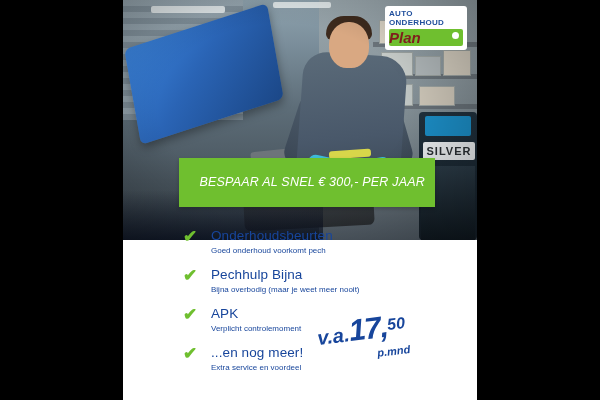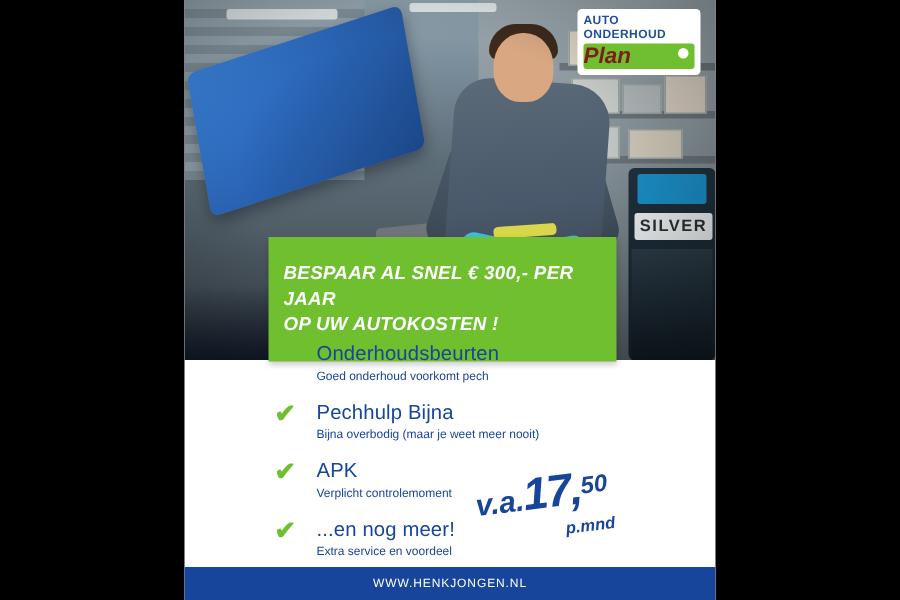--- a/index.html
+++ b/index.html
@@ -233,28 +233,28 @@
     right: 4px; top: 3px;
     width: 7px; height: 7px;
     background: #ffffff;
     border-radius: 50%;
   }
 
   
   .banner {
     position: absolute;
     left: 56px; top: 158px;
-    width: 232px;
+    width: 256px;
     padding: 16px 10px;
     box-sizing: border-box;
     background: #6fbf2f;
     color: #ffffff;
-    text-align: left;
+    text-align: right;
     font-style: italic;
-    font-weight: bold;
+    font-weight: normal;
     font-size: 12.5px;
     line-height: 17px;
     letter-spacing: .2px;
     box-shadow: 0 2px 4px rgba(0,0,0,.2);
   }
 
   
   .features {
     position: absolute;
     left: 60px; top: 228px;
@@ -379,21 +379,20 @@
     <div class="l-line1">AUTO</div>
     <div class="l-line2">ONDERHOUD</div>
     <div class="l-plan">
       <span>Plan</span>
       <span class="dot"></span>
     </div>
   </div>
 
   <div class="banner">
     <div>BESPAAR AL SNEL € 300,- PER JAAR</div>
-    <div>OP UW AUTOKOSTEN !</div>
   </div>
 
   <div class="features">
 
     <div class="feature">
       <span class="check">✔</span>
       <div class="f-title">Onderhoudsbeurten</div>
       <div class="f-sub">Goed onderhoud voorkomt pech</div>
     </div>
 
@@ -415,15 +414,14 @@
       <div class="f-sub">Extra service en voordeel</div>
     </div>
 
   </div>
 
   <div class="price">
     <span class="va">v.a.</span><span class="amount">17,</span><span class="cents">50</span>
     <span class="pm">p.mnd</span>
   </div>
 
-  <div class="footer">WWW.HENKJONGEN.NL</div>
 
 </div>
 
 </body></html>

